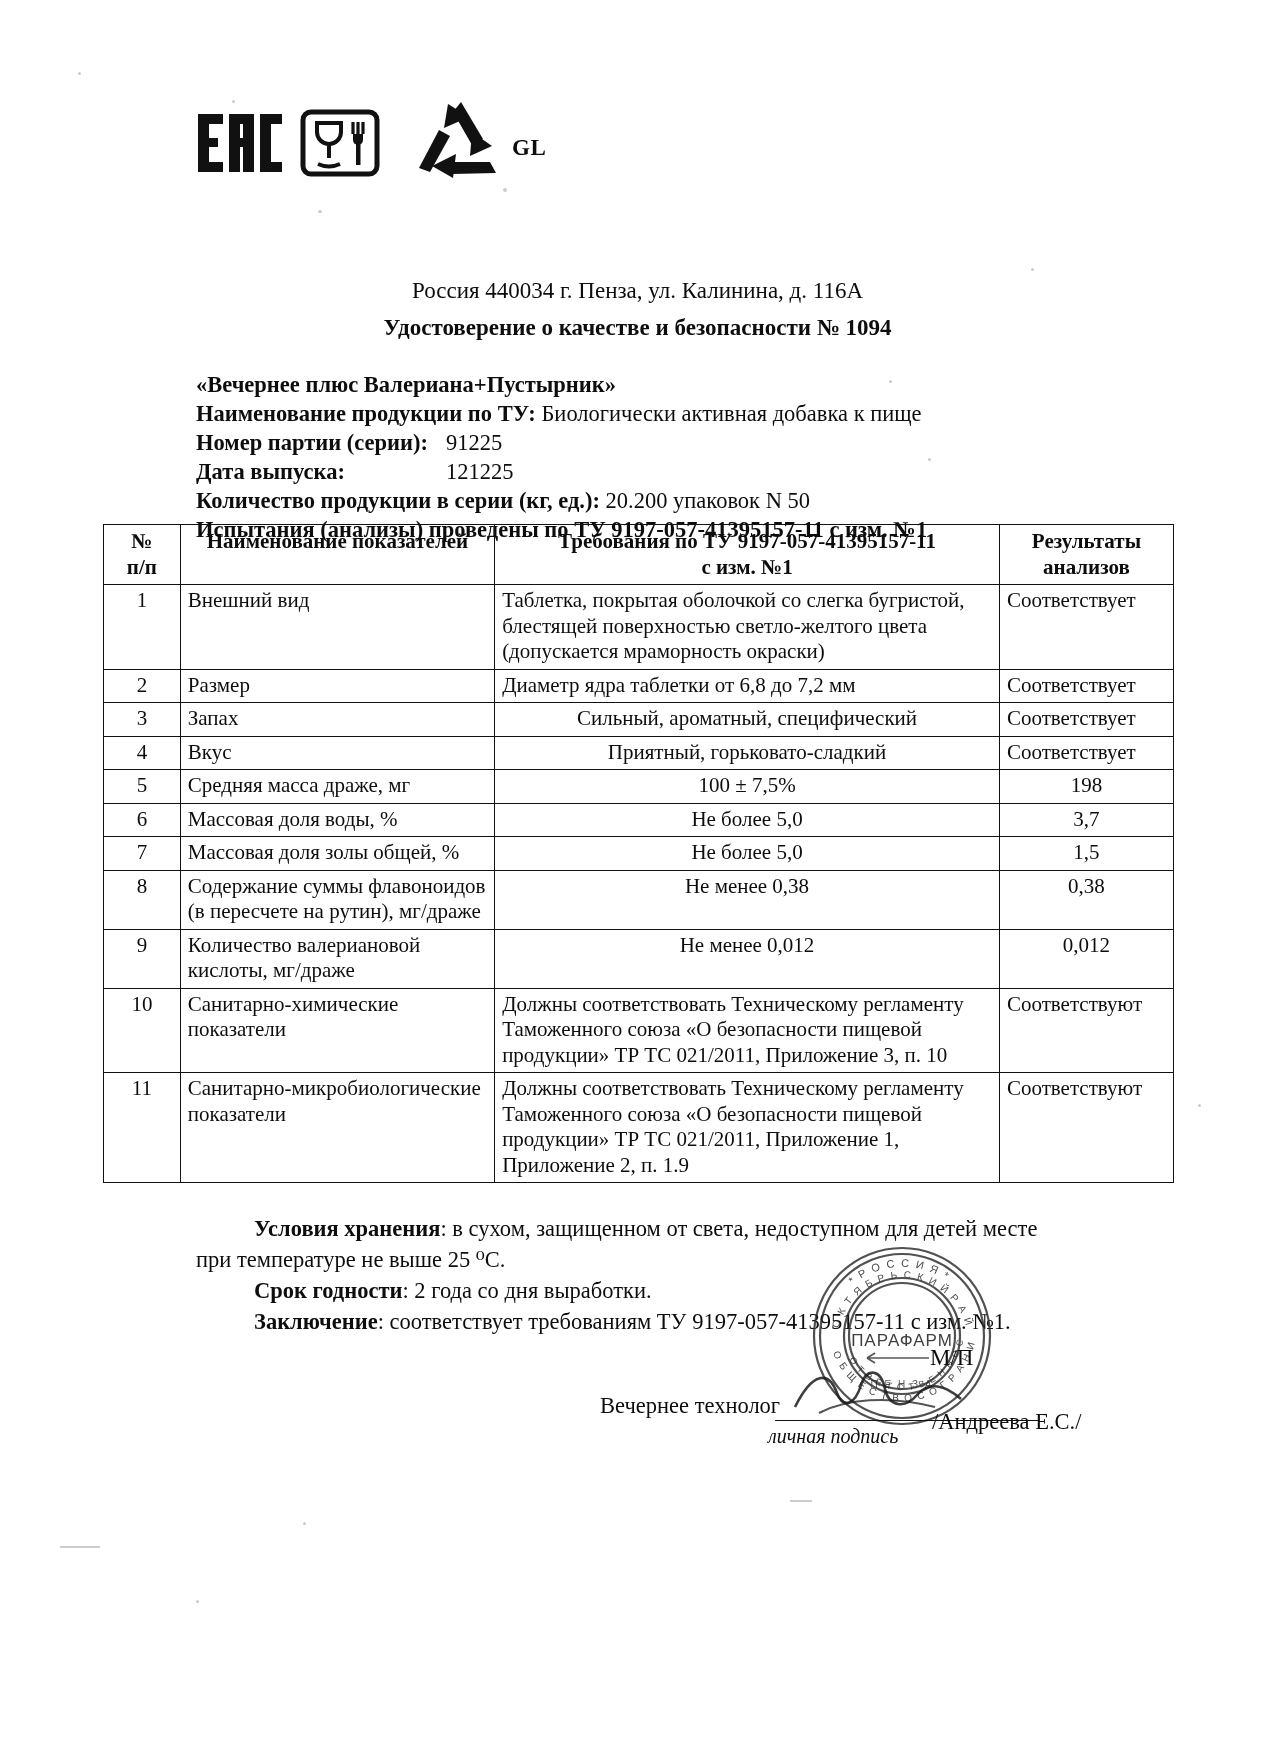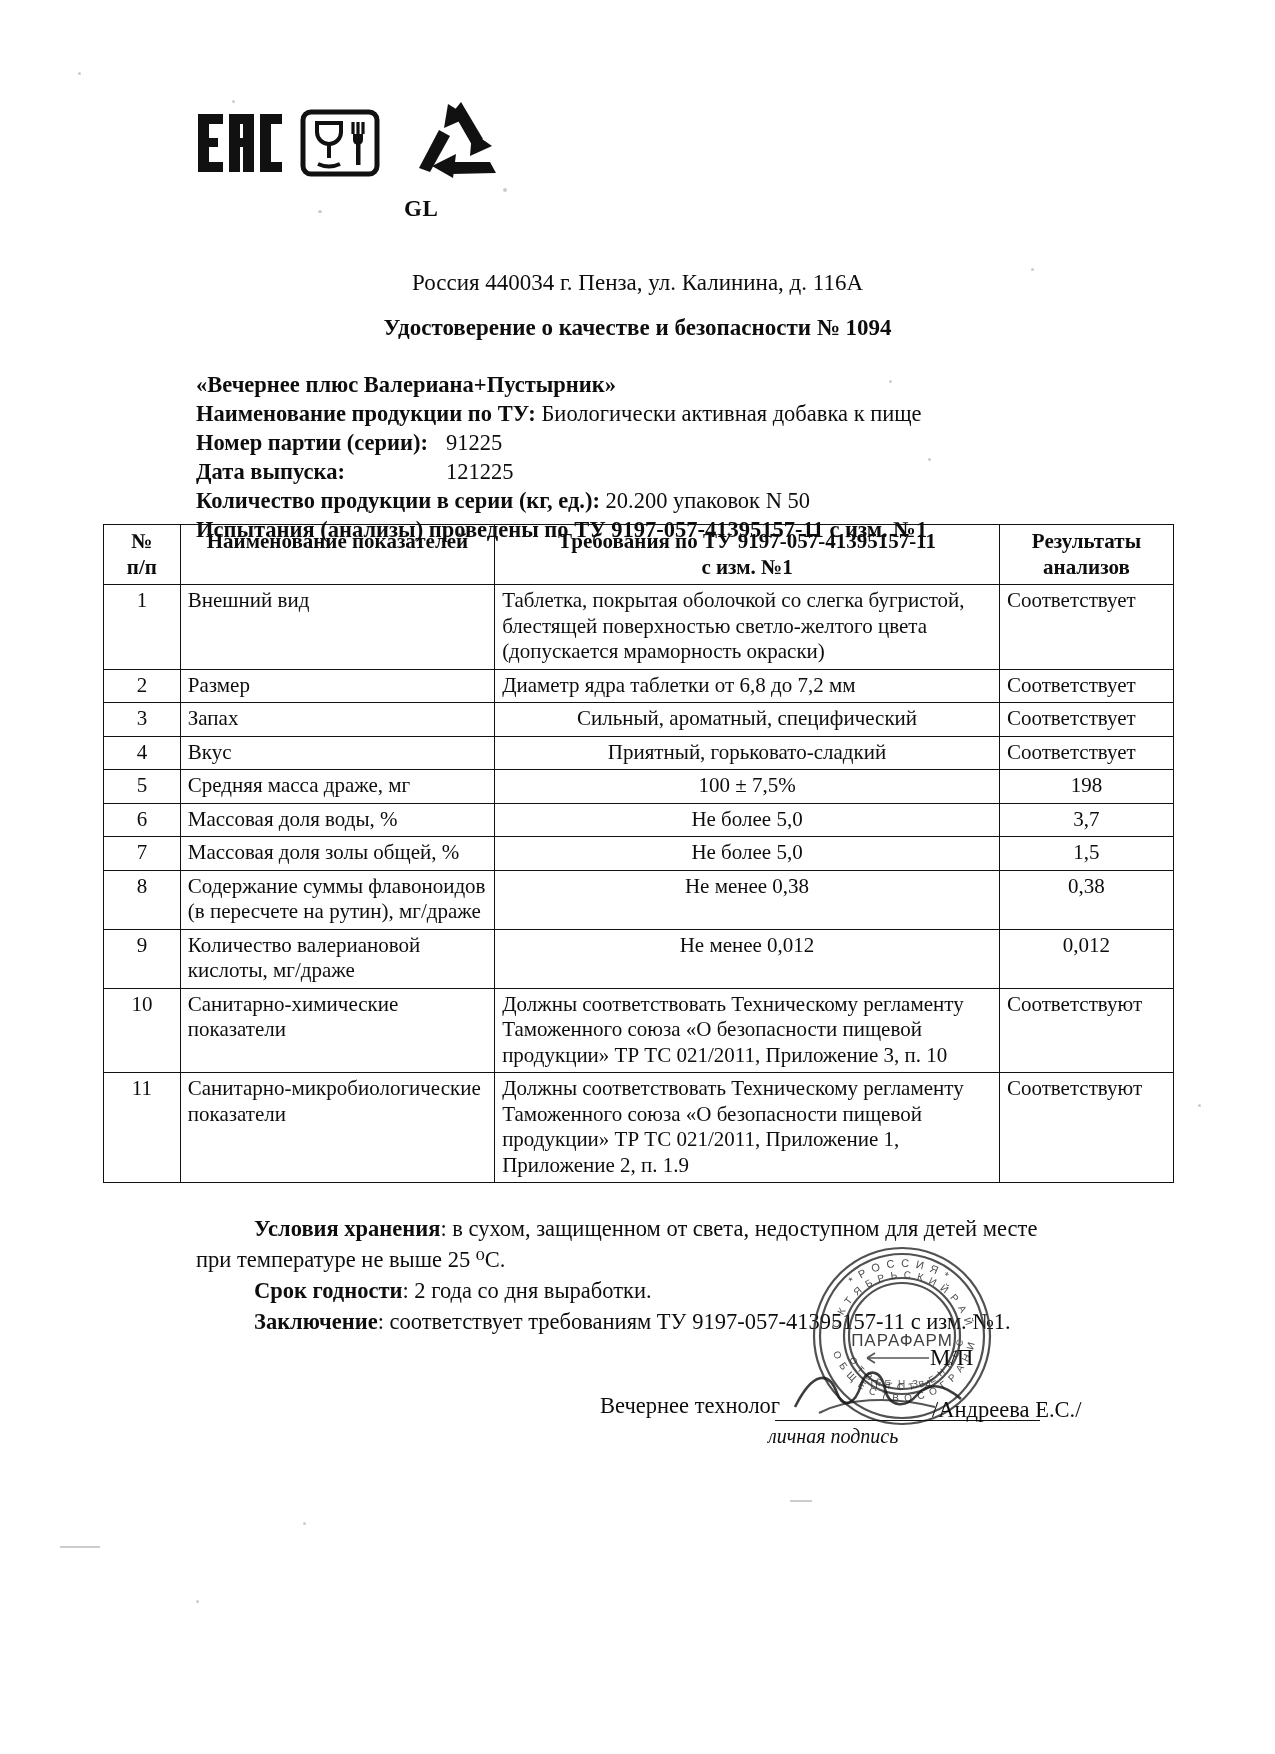--- a/index.html
+++ b/index.html
@@ -29,21 +29,22 @@
     left: 196px;
     top: 100px;
     display: flex;
     align-items: flex-start;
     gap: 18px;
   }
   .eac-mark { display: block; }
   .food-mark { display: block; }
   .recycle-wrap {
     display: flex;
-    flex-direction: column;
+    flex-direction: row;
+    align-items: center;
     margin-left: 6px;
   }
   .recycle-mark { display: block; }
   .recycle-label {
     font-family: "Liberation Serif", serif;
     font-weight: bold;
     font-size: 23px;
     letter-spacing: 0.5px;
     margin-top: 1px;
   }
@@ -55,21 +56,21 @@
     top: 238px;
     width: 1275px;
     text-align: center;
     font-weight: bold;
     font-size: 25px;
     letter-spacing: 0.2px;
   }
   .address {
     position: absolute;
     left: 0;
-    top: 270px;
+    top: 278px;
     width: 1275px;
     text-align: center;
     font-size: 23px;
   }
   .cert-title {
     position: absolute;
     left: 0;
     top: 315px;
     width: 1275px;
     text-align: center;
@@ -159,21 +160,21 @@
   .sig-rule {
     position: absolute;
     left: 175px;
     top: 27px;
     width: 265px;
     border-bottom: 1.4px solid #111;
   }
   .sig-name {
     position: absolute;
     left: 332px;
-    top: 4px;
+    top: 16px;
     white-space: nowrap;
     text-align: center;
   }
   .sig-caption {
     position: absolute;
     left: 168px;
     top: 32px;
     font-style: italic;
     font-size: 20px;
     white-space: nowrap;

